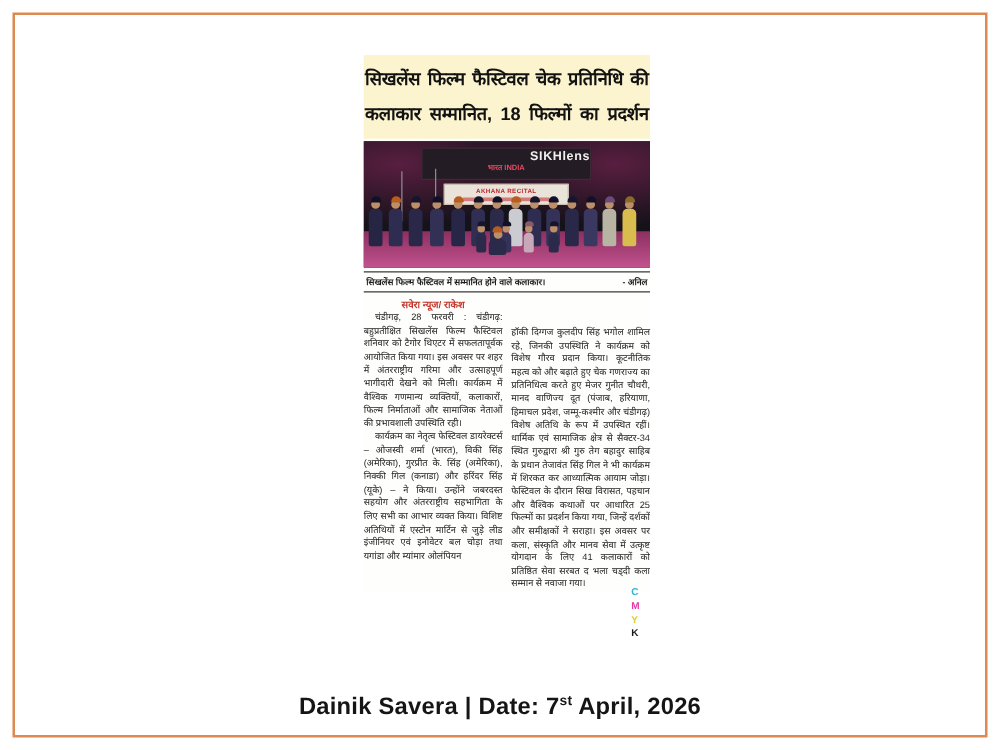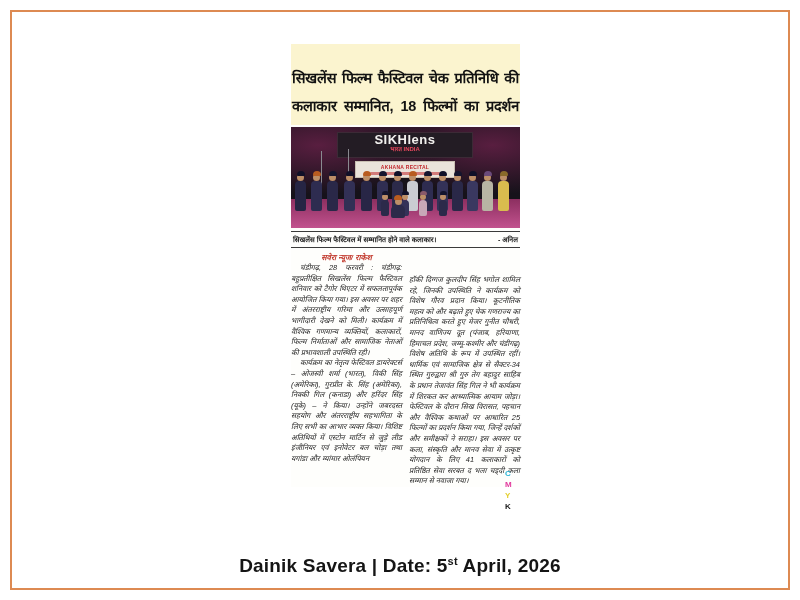--- a/index.html
+++ b/index.html
@@ -5,38 +5,38 @@
   * { margin:0; padding:0; box-sizing:border-box; }
   html,body { width:800px; height:600px; background:#ffffff; font-family:"Liberation Sans", sans-serif; }
   #canvas { position:relative; width:800px; height:600px; background:#ffffff; overflow:hidden; }
 
   
   .frame { position:absolute; inset:10px; border:2px solid #dd8a52; pointer-events:none; }
 
   
   .clipping { position:absolute; left:291px; top:44px; width:229px; background:#fefefc; }
 
-  .headline { background:#fbf4cf; padding:20px 1px 5px 1px; }
+  .headline { background:#fbf4cf; padding:6px 1px 5px 1px; }
   .headline .hline {
     font-size:14.5px; font-weight:bold; color:#121212; line-height:28px;
     text-align:justify; text-align-last:justify; letter-spacing:-0.2px;
   }
 
   
   .photo { position:relative; width:229px; height:101px; margin-top:2px; overflow:hidden; background:#16121a; }
   .ph-wall { position:absolute; inset:0;
     background:
       radial-gradient(ellipse at 12% 18%, rgba(170,45,110,.45), transparent 42%),
       radial-gradient(ellipse at 88% 18%, rgba(170,45,110,.45), transparent 42%),
       #16121a; }
   .ph-floor { position:absolute; left:0; right:0; bottom:0; height:29px;
     background:linear-gradient(#8c2f60, #c2528e); }
   .ph-banner { position:absolute; left:46px; top:5px; width:136px; height:26px;
     background:#231c24; border:1px solid #3c2a36; text-align:center; }
-  .ph-banner-title { font-size:13px; font-weight:bold; color:#f2f0ee; line-height:13px; letter-spacing:.5px; }
+  .ph-banner-title { font-size:10px; font-weight:bold; color:#f2f0ee; line-height:13px; letter-spacing:.5px;text-align:right; }
   .ph-banner-sub { font-size:6px; font-weight:bold; color:#e8485e; line-height:7px; }
   .ph-banner2 { position:absolute; left:64px; top:34px; width:100px; height:17px;
     background:#eae3da; border:1px solid #c9bfb2; text-align:center; padding-top:2px; }
   .ph-banner2-text { font-size:5px; font-weight:bold; color:#c0262c; line-height:6px; letter-spacing:.3px; }
   .ph-banner2-line { width:70px; height:3px; margin:2px auto 0; background:#c0262c; opacity:.55; border-radius:1px; }
 
   .fg { position:absolute; bottom:17px; width:11px; height:30px; background:var(--c,#2e2c50);
         border-radius:4px 4px 2px 2px; }
   .fg::before { content:""; position:absolute; top:-7px; left:2px; width:7px; height:7px;
         border-radius:50%; background:#bd8f68; }
@@ -49,21 +49,21 @@
   .fg.kneel::before { left:3.5px; }
   .fg.kneel::after { left:3px; }
   .spear { position:absolute; width:1px; height:40px; background:#8a8a90; }
 
   
   .caption-bar { display:flex; justify-content:space-between; align-items:center;
     border-top:1.5px solid #3a3a3a; border-bottom:1px solid #3a3a3a;
     margin-top:3px; padding:3px 2px; font-size:7px; font-weight:bold; color:#1c1c1c; }
 
   
-  .article { display:flex; gap:7px; margin-top:4px;font-style:italic; }
+  .article { display:flex; gap:7px; margin-top:4px; }
   .col { flex:1; font-size:7.4px; line-height:10.6px; color:#232323; text-align:justify; }
   .byline { text-align:center; text-align-last:center; color:#c23a2e; font-weight:bold; font-size:7.8px; line-height:11px; }
   .para { text-indent:9px; }
   .para.noindent { text-indent:0;margin-top:23px; }
   .para + .para { margin-top:0px; }
 
   
   .cmyk { position:absolute; left:505px; top:468px; width:14px; font-size:8px; font-weight:bold; line-height:11px; }
   .cmyk span { display:block; }
 
@@ -141,15 +141,15 @@
   </div>
 
   <div class="cmyk">
     <span style="color:#2ab5d8">C</span>
     <span style="color:#e23a9e">M</span>
     <span style="color:#e3cf2e">Y</span>
     <span style="color:#1a1a1a">K</span>
   </div>
 
   <div class="footer">
-    <span>Dainik Savera | Date: 5</span><sup>st</sup><span> April, 2026</span>
+    <span>Dainik Savera | Date: 7</span><sup>st</sup><span> April, 2026</span>
   </div>
 </div>
 
 </body></html>

